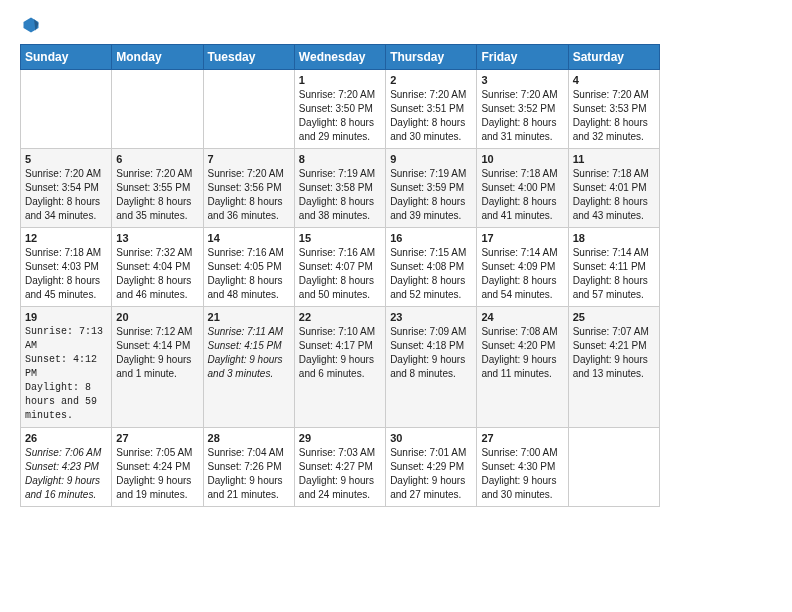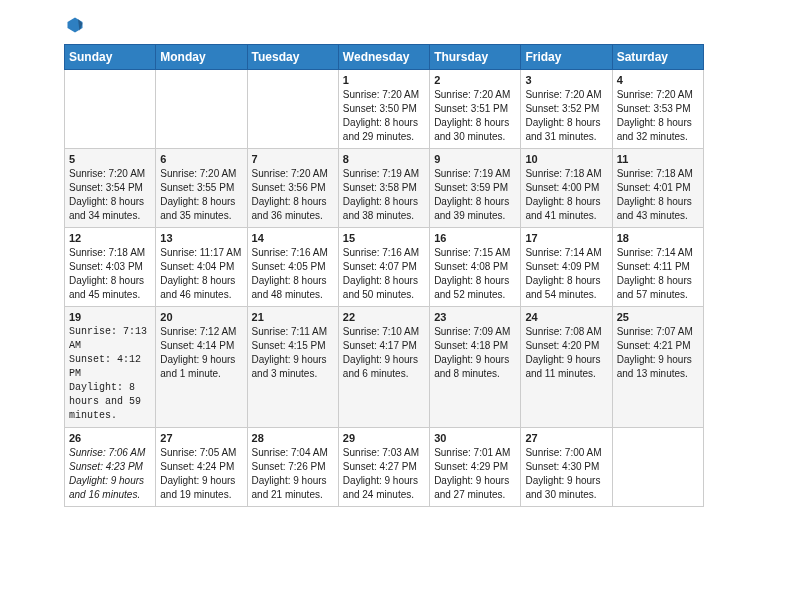--- a/index.html
+++ b/index.html
@@ -5,21 +5,20 @@
     * { box-sizing: border-box; margin: 0; padding: 0; }
     body {
       font-family: Arial, sans-serif;
       background: #fff;
       width: 792px;
       min-height: 612px;
     }
     .page {
       width: 680px;
       padding: 16px 20px 16px 20px;
-      margin-left: 44px;
     }
     .header {
       display: flex;
       justify-content: space-between;
       align-items: flex-start;
       margin-bottom: 10px;
     }
     .logo {
       display: flex;
       flex-direction: column;
@@ -206,21 +205,21 @@
         </tr>
         <tr>
           <td>
             <span class="day-number">12</span>
             <div class="day-info" style="white-space: pre-line;">Sunrise: 7:18 AM
 Sunset: 4:03 PM
 Daylight: 8 hours and 45 minutes.</div>
           </td>
           <td>
             <span class="day-number">13</span>
-            <div class="day-info" style="white-space: pre-line;">Sunrise: 11:17 AM
+            <div class="day-info" style="white-space: pre-line;">Sunrise: 7:32 AM
 Sunset: 4:04 PM
 Daylight: 8 hours and 46 minutes.</div>
           </td>
           <td>
             <span class="day-number">14</span>
             <div class="day-info" style="white-space: pre-line;">Sunrise: 7:16 AM
 Sunset: 4:05 PM
 Daylight: 8 hours and 48 minutes.</div>
           </td>
           <td>
@@ -256,21 +255,21 @@
 Daylight: 8 hours and 59 minutes.</div>
           </td>
           <td>
             <span class="day-number">20</span>
             <div class="day-info" style="white-space: pre-line;">Sunrise: 7:12 AM
 Sunset: 4:14 PM
 Daylight: 9 hours and 1 minute.</div>
           </td>
           <td>
             <span class="day-number">21</span>
-            <div class="day-info" style="white-space: pre-line;">Sunrise: 7:11 AM
+            <div class="day-info" style="white-space: pre-line; font-style: italic;">Sunrise: 7:11 AM
 Sunset: 4:15 PM
 Daylight: 9 hours and 3 minutes.</div>
           </td>
           <td>
             <span class="day-number">22</span>
             <div class="day-info" style="white-space: pre-line;">Sunrise: 7:10 AM
 Sunset: 4:17 PM
 Daylight: 9 hours and 6 minutes.</div>
           </td>
           <td>

